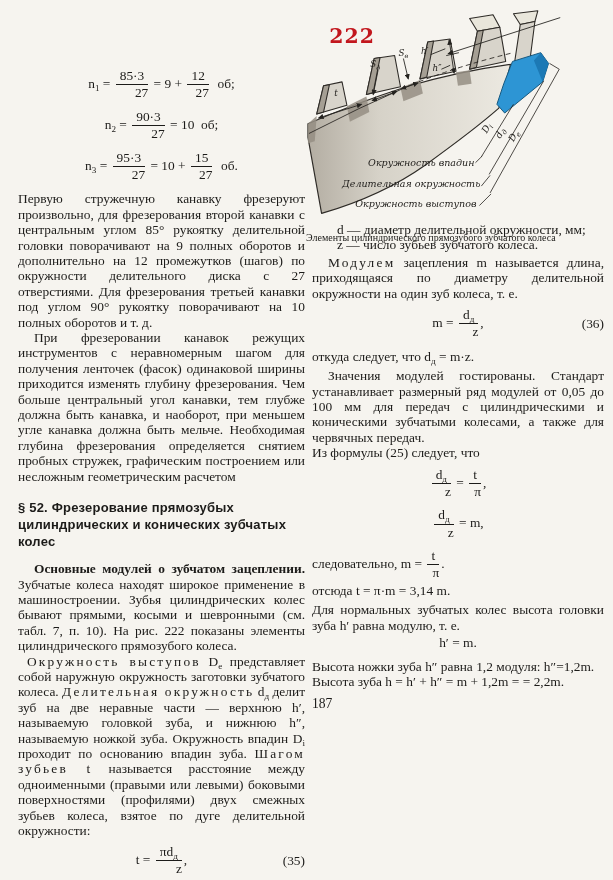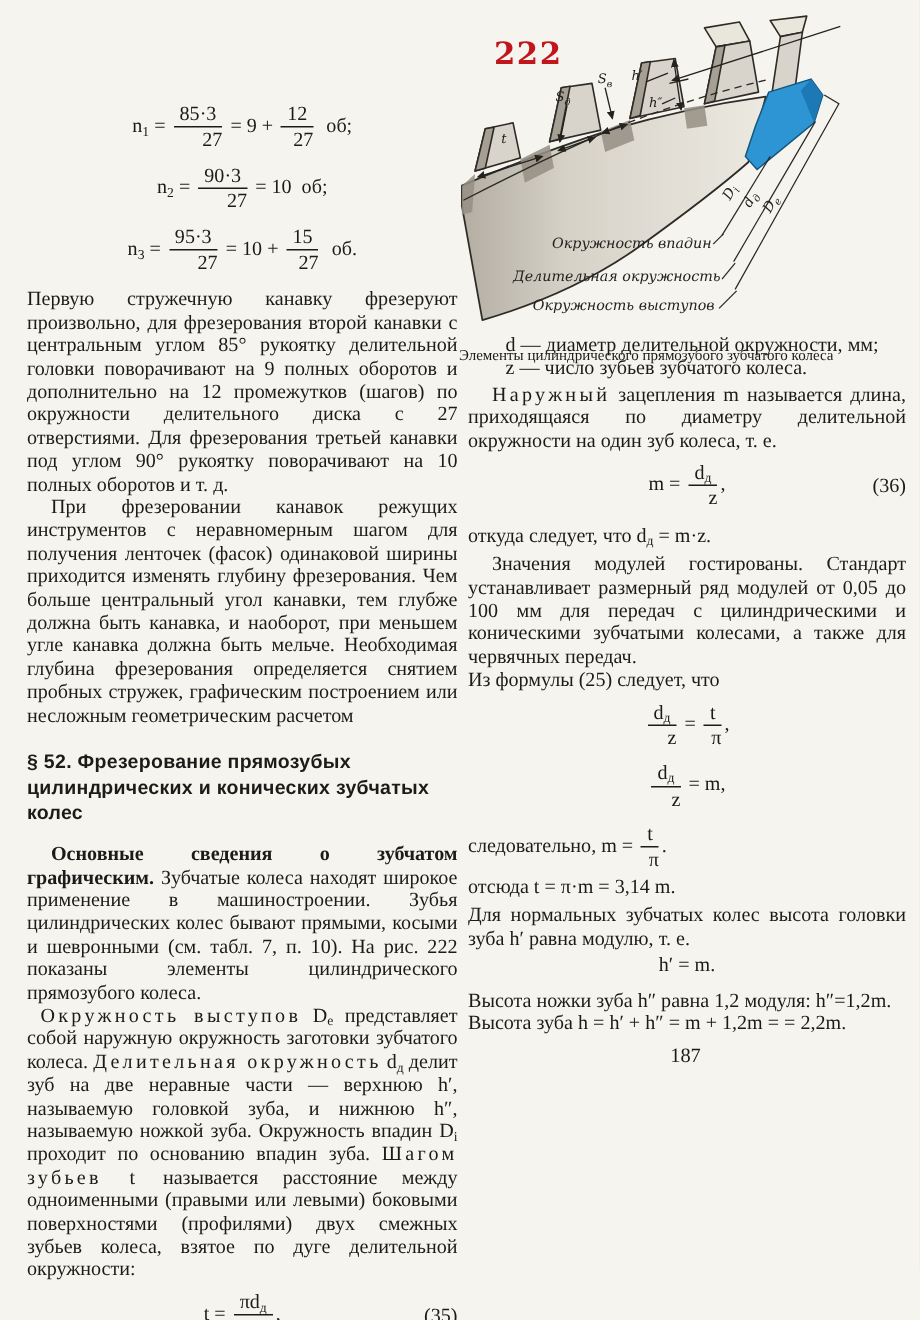--- a/index.html
+++ b/index.html
@@ -36,40 +36,40 @@
     font-family:"Liberation Sans", sans-serif;
     font-weight:bold;font-size:13px;line-height:17px;
     text-align:left;margin:15px 0 11px 0;letter-spacing:.2px;
   }
   
   .where1{margin-top:9px;}
   .hang{padding-left:58px;text-indent:-33px;}
   
   #figure{position:relative;width:300px;height:214px;margin-left:-6px;}
   .caption{margin-top:5px;font-size:10px;line-height:15.6px;}
-  .pagenum{text-align:center;margin-top:6px;padding-right:2px;font-size:13.6px;}
+  .pagenum{text-align:left;margin-top:6px;padding-right:2px;font-size:13.6px;}
   .mt2{margin-top:2px;}.mt4{margin-top:4px;}.mt6{margin-top:8px;}
   svg text{font-family:"DejaVu Serif", serif;}
 </style>
 </head>
 <body>
 
 <div id="page">
 
   <div class="col" id="col-left">
     <div class="eqrow"><span class="eqbody">n<sub>1</sub> = <span class="frac"><span class="num">85·3</span><span class="den">27</span></span> = 9 + <span class="frac"><span class="num">12</span><span class="den">27</span></span>  об;</span></div>
     <div class="eqrow"><span class="eqbody">n<sub>2</sub> = <span class="frac"><span class="num">90·3</span><span class="den">27</span></span> = 10  об;</span></div>
     <div class="eqrow"><span class="eqbody">n<sub>3</sub> = <span class="frac"><span class="num">95·3</span><span class="den">27</span></span> = 10 + <span class="frac"><span class="num">15</span><span class="den">27</span></span>  об.</span></div>
 
     <p>Первую стружечную канавку фрезеруют произвольно, для фрезерования второй канавки с центральным углом 85° рукоятку делительной головки поворачивают на 9 полных оборотов и дополнительно на 12 промежутков (шагов) по окружности делительного диска с 27 отверстиями. Для фрезерования третьей канавки под углом 90° рукоятку поворачивают на 10 полных оборотов и т. д.</p>
     <p class="ind">При фрезеровании канавок режущих инструментов с неравномерным шагом для получения ленточек (фасок) одинаковой ширины приходится изменять глубину фрезерования. Чем больше центральный угол канавки, тем глубже должна быть канавка, и наоборот, при меньшем угле канавка должна быть мельче. Необходимая глубина фрезерования определяется снятием пробных стружек, графическим построением или несложным геометрическим расчетом</p>
 
     <div class="heading">§ 52. Фрезерование прямозубых цилиндрических и конических зубчатых колес</div>
 
-    <p class="ind"><b>Основные сведения о зубчатом графическим.</b> Зубчатые колеса находят широкое применение в машиностроении. Зубья цилиндрических колес бывают прямыми, косыми и шевронными (см. табл. 7, п. 10). На рис. 222 показаны элементы цилиндрического прямозубого колеса.</p>
+    <p class="ind"><b>Основные модулей о зубчатом зацеплении.</b> Зубчатые колеса находят широкое применение в машиностроении. Зубья цилиндрических колес бывают прямыми, косыми и шевронными (см. табл. 7, п. 10). На рис. 222 показаны элементы цилиндрического прямозубого колеса.</p>
     <p class="ind-sm"><span class="sp">Окружность выступов</span> D<sub>e</sub> представляет собой наружную окружность заготовки зубчатого колеса. <span class="sp">Делительная окружность</span> d<sub>д</sub> делит зуб на две неравные части — верхнюю h′, называемую головкой зуба, и нижнюю h″, называемую ножкой зуба. Окружность впадин D<sub>i</sub> проходит по основанию впадин зуба. <span class="sp">Шагом зубьев t</span> называется расстояние между одноименными (правыми или левыми) боковыми поверхностями (профилями) двух смежных зубьев колеса, взятое по дуге делительной окружности:</p>
 
     <div class="eqrow">
       <span class="eqbody">t = <span class="frac"><span class="num">πd<sub>д</sub></span><span class="den">z</span></span>,</span>
       <span class="eqnum">(35)</span>
     </div>
   </div>
 
   <div class="col" id="col-right">
 
@@ -162,21 +162,21 @@
           <text x="171" y="181">Делительная окружность</text>
           <text x="167" y="201">Окружность выступов</text>
         </g>
       </svg>
       <p class="caption">Элементы цилиндрического прямозубого зубчатого колеса</p>
     </div>
 
     <p class="hang">d — диаметр делительной окружности, мм;</p>
     <p class="hang">z — число зубьев зубчатого колеса.</p>
 
-    <p class="ind mt2"><span class="sp">Наружный</span> зацепления m называется длина, приходящаяся по диаметру делительной окружности на один зуб колеса, т. е.</p>
+    <p class="ind mt2"><span class="sp">Модулем</span> зацепления m называется длина, приходящаяся по диаметру делительной окружности на один зуб колеса, т. е.</p>
 
     <div class="eqrow">
       <span class="eqbody">m = <span class="frac"><span class="num">d<sub>д</sub></span><span class="den">z</span></span>,</span>
       <span class="eqnum">(36)</span>
     </div>
 
     <p>откуда следует, что  d<sub>д</sub> = m·z.</p>
 
     <p class="ind mt4">Значения модулей гостированы. Стандарт устанавливает размерный ряд модулей от 0,05 до 100 мм для передач с цилиндрическими и коническими зубчатыми колесами, а также для червячных передач.</p>
     <p>Из формулы (25) следует, что</p>

